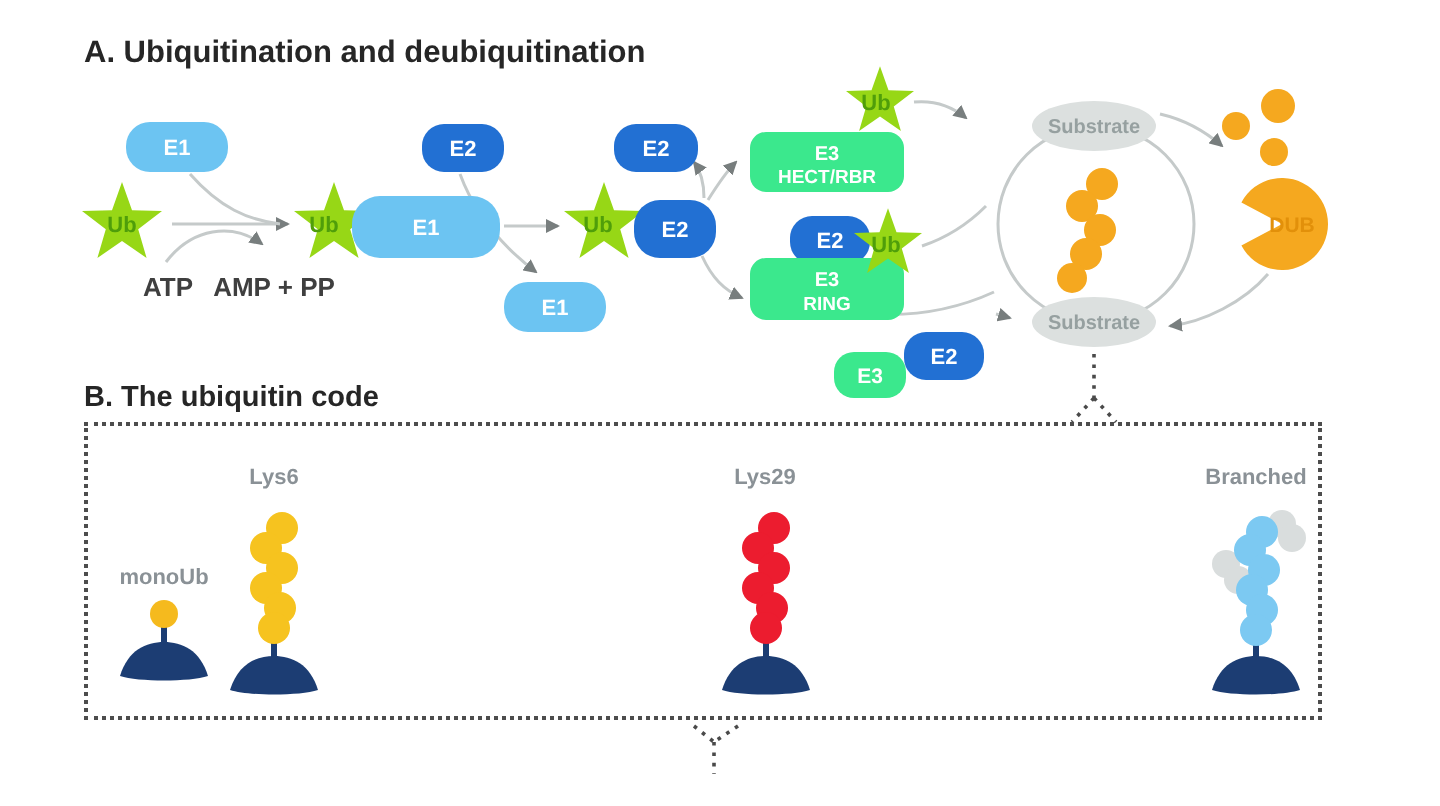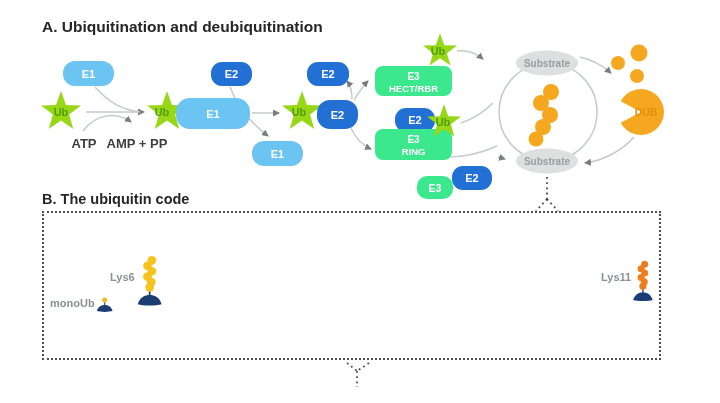--- a/index.html
+++ b/index.html
@@ -12,23 +12,23 @@
   .code-box{position:absolute;left:42px;top:211px;width:619px;height:149px;
             border:2px dotted #4d4d4d;box-sizing:border-box;background:transparent;}
   .connector{stroke:#c5caca;stroke-width:1.5;fill:none;}
   .dotline{stroke:#4a4a4a;stroke-width:1.8;fill:none;stroke-dasharray:1.8 3.4;}
   .boxtext{fill:#ffffff;font-weight:700;text-anchor:middle;font-family:"Liberation Sans",sans-serif;}
   .ubtext{fill:#4f9e0a;font-weight:700;font-size:11px;text-anchor:middle;font-family:"Liberation Sans",sans-serif;}
   .plaintext{fill:#3f3f3f;font-weight:600;font-size:13px;text-anchor:middle;font-family:"Liberation Sans",sans-serif;}
   .subtext{fill:#96a0a0;font-weight:600;font-size:10px;text-anchor:middle;font-family:"Liberation Sans",sans-serif;}
   .dubtext{fill:#e2900a;font-weight:700;font-size:10.5px;text-anchor:middle;font-family:"Liberation Sans",sans-serif;}
   .chains-row{position:absolute;left:110px;top:233px;width:545px;display:flex;justify-content:space-between;}
-  .chain{width:54px;display:flex;align-items:center;}
+  .chain{width:54px;display:flex;flex-direction:column;align-items:center;}
   .chain-label{font-size:11px;font-weight:600;color:#8a9196;white-space:nowrap;margin-bottom:9px;}
-  .mono{position:absolute;left:50px;top:283px;width:64px;display:flex;flex-direction:row;align-items:center;}
+  .mono{position:absolute;left:50px;top:283px;width:64px;display:flex;flex-direction:column;align-items:center;}
   .mono .chain-label{margin-bottom:4px;}
 </style>
 </head>
 <body>
 
 <div class="stage">
 
   <div class="title title-a">A. Ubiquitination and deubiquitination</div>
   <div class="title title-b">B. The ubiquitin code</div>
 
@@ -153,27 +153,44 @@
           <path d="M 5,91 C 9,78 18,74 27,74 C 36,74 45,78 49,91 C 40,94 14,94 5,91 Z" fill="#1c3d73"></path>
           <circle cx="31" cy="10" r="8" fill="#f6c31f"></circle>
           <circle cx="23" cy="20" r="8" fill="#f6c31f"></circle>
           <circle cx="31" cy="30" r="8" fill="#f6c31f"></circle>
           <circle cx="23" cy="40" r="8" fill="#f6c31f"></circle>
           <circle cx="30" cy="50" r="8" fill="#f6c31f"></circle>
           <circle cx="27" cy="60" r="8" fill="#f6c31f"></circle>
         </svg>
       </div>
       <div class="chain">
-        <div class="chain-label">Lys11</div>
+        <div class="chain-label">Lys29</div>
         <svg viewBox="0 0 54 96" width="54" height="96">
           <rect x="25.5" y="62" width="3" height="16" fill="#1c3d73"></rect>
           <path d="M 5,91 C 9,78 18,74 27,74 C 36,74 45,78 49,91 C 40,94 14,94 5,91 Z" fill="#1c3d73"></path>
-          <circle cx="31" cy="10" r="8" fill="#ee7d1e"></circle>
-          <circle cx="23" cy="20" r="8" fill="#ee7d1e"></circle>
-          <circle cx="31" cy="30" r="8" fill="#ee7d1e"></circle>
-          <circle cx="23" cy="40" r="8" fill="#ee7d1e"></circle>
-          <circle cx="30" cy="50" r="8" fill="#ee7d1e"></circle>
-          <circle cx="27" cy="60" r="8" fill="#ee7d1e"></circle>
+          <circle cx="31" cy="10" r="8" fill="#ec1c2f"></circle>
+          <circle cx="23" cy="20" r="8" fill="#ec1c2f"></circle>
+          <circle cx="31" cy="30" r="8" fill="#ec1c2f"></circle>
+          <circle cx="23" cy="40" r="8" fill="#ec1c2f"></circle>
+          <circle cx="30" cy="50" r="8" fill="#ec1c2f"></circle>
+          <circle cx="27" cy="60" r="8" fill="#ec1c2f"></circle>
+        </svg>
+      </div>
+      <div class="chain">
+        <div class="chain-label">Branched</div>
+        <svg viewBox="0 0 54 96" width="54" height="96">
+          <rect x="25.5" y="62" width="3" height="16" fill="#1c3d73"></rect>
+          <path d="M 5,91 C 9,78 18,74 27,74 C 36,74 45,78 49,91 C 40,94 14,94 5,91 Z" fill="#1c3d73"></path>
+          <circle cx="12" cy="28" r="7" fill="#d9dddd"></circle>
+          <circle cx="18" cy="36" r="7" fill="#d9dddd"></circle>
+          <circle cx="40" cy="8" r="7" fill="#d9dddd"></circle>
+          <circle cx="45" cy="15" r="7" fill="#d9dddd"></circle>
+          <circle cx="30" cy="12" r="8" fill="#7cc9f2"></circle>
+          <circle cx="24" cy="21" r="8" fill="#7cc9f2"></circle>
+          <circle cx="31" cy="31" r="8" fill="#7cc9f2"></circle>
+          <circle cx="25" cy="41" r="8" fill="#7cc9f2"></circle>
+          <circle cx="30" cy="51" r="8" fill="#7cc9f2"></circle>
+          <circle cx="27" cy="61" r="8" fill="#7cc9f2"></circle>
         </svg>
       </div>
     </div>
 
 </div>
 
 </body></html>

